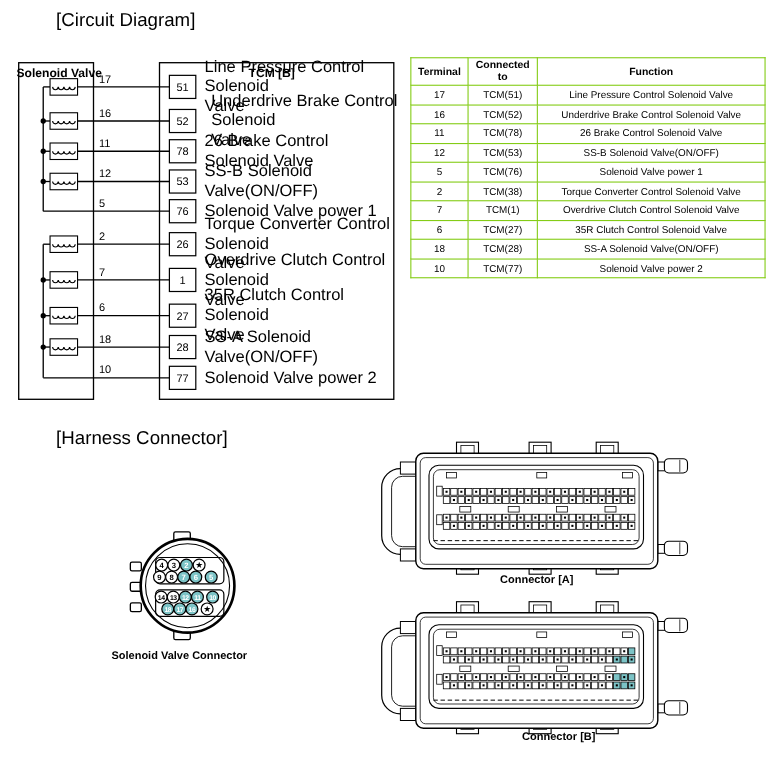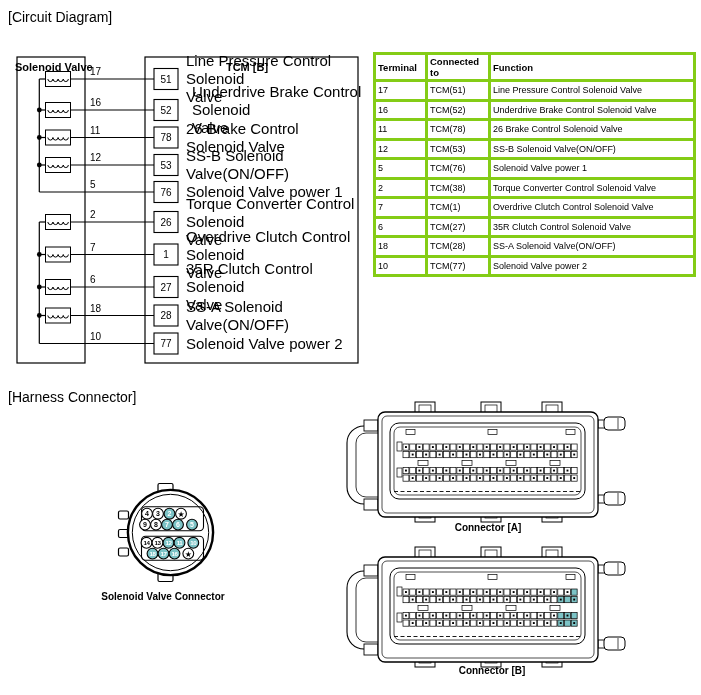--- a/index.html
+++ b/index.html
@@ -1,26 +1,26 @@
 <!DOCTYPE html>
 <html><head>
 <meta charset="utf-8">
 <style>
   html,body{margin:0;padding:0;background:#fff;}
   body{font-family:"Liberation Sans","DejaVu Sans",sans-serif;color:#000;}
   #root{position:relative;width:701px;height:695px;background:#fff;overflow:hidden;}
   .abs{position:absolute;}
-  .section-title{font-size:14px;white-space:nowrap;}
+  .section-title{font-size:17px;white-space:nowrap;margin-left:43px;}
   .bold-label{font-weight:bold;font-size:11px;white-space:nowrap;margin-top:28px;}
   .conn-label{font-weight:bold;font-size:10px;text-align:center;}
   .fn-label{font-size:15px;line-height:1.2;white-space:pre-line;display:flex;align-items:center;}
   #diagram-svg{position:absolute;left:0;top:0;}
   svg text{font-family:"Liberation Sans","DejaVu Sans",sans-serif;}
   table.conn{position:absolute;border-collapse:collapse;table-layout:fixed;background:#fff;}
-  table.conn th, table.conn td{border:3px solid #84cc16;text-align:left;vertical-align:middle;padding:1px 2px;overflow:hidden;}
+  table.conn th, table.conn td{border:1px solid #84cc16;text-align:center;vertical-align:middle;padding:1px 2px;overflow:hidden;}
   table.conn th{font-size:9.5px;font-weight:bold;height:14px;}
   table.conn td{font-size:9px;height:14.5px;}
 </style>
 </head>
 <body>
 
 <div id="root">
 
   <svg id="diagram-svg" width="701" height="695" viewBox="0 0 701 695">
       <g>
@@ -620,14 +620,14 @@
           <td>10</td>
           <td>TCM(77)</td>
           <td>Solenoid Valve power 2</td>
         </tr>
       </tbody>
   </table>
 
   <div class="abs section-title" style="left:8px;top:389px;">[Harness Connector]</div>
   <div class="abs conn-label" style="left:83px;top:591px;width:160px;">Solenoid Valve Connector</div>
   <div class="abs conn-label" style="left:428px;top:522px;width:120px;">Connector [A]</div>
-  <div class="abs conn-label" style="left:432px;top:665px;width:120px;">Connector [B]</div>
+  <div class="abs conn-label" style="left:448px;top:665px;width:120px;">Connector [B]</div>
 </div>
 
 </body></html>

